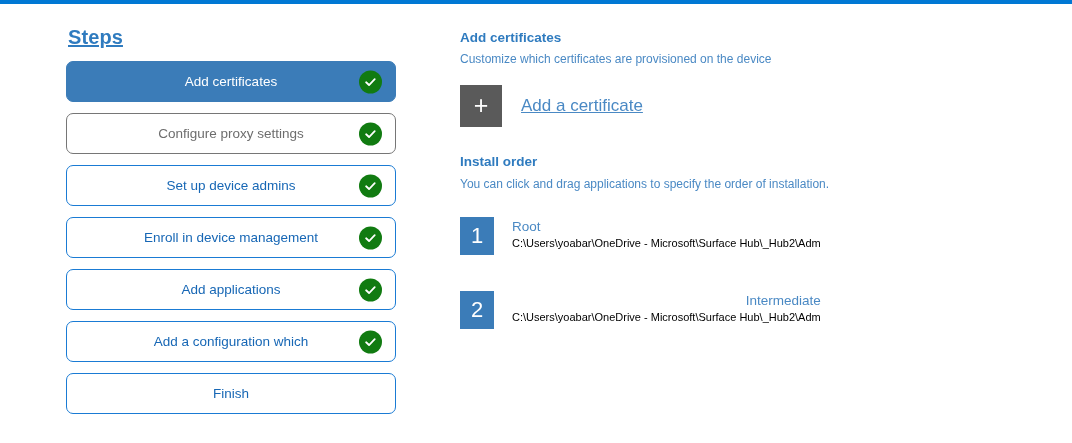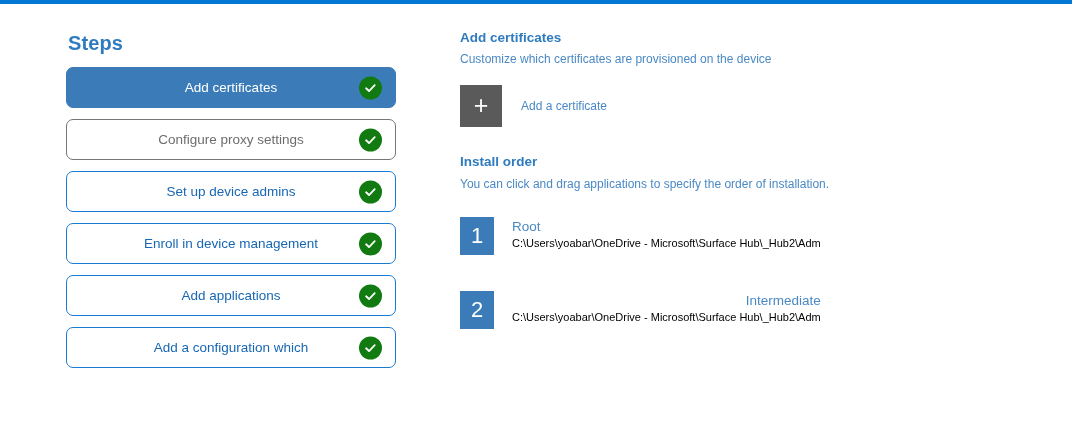--- a/index.html
+++ b/index.html
@@ -41,22 +41,23 @@
   #steps-pane {
     width: 460px;
     padding: 18px 0 0 66px;
     flex: 0 0 auto;
   }
   #steps-title {
     font-size: 20px;
     font-weight: bold;
     color: #2f7bbf;
     letter-spacing: .1px;
-    margin: 10px 0 13px 2px;
+    margin: 4px 0 13px 2px;
     line-height: 1.1;
+    text-decoration: underline;
   }
   #steps-list {
     width: 330px;
     display: flex;
     flex-direction: column;
     gap: 11px;
   }
   .step-btn {
     position: relative;
     height: 41px;
@@ -142,23 +143,24 @@
   }
   #add-cert-plus {
     color: #ffffff;
     font-size: 25px;
     line-height: 1;
     font-weight: 300;
     margin-top: -2px;
   }
   #add-cert-label {
     margin-left: 19px;
-    font-size: 12px;
+    font-size: 17px;
     color: #4a89c4;
     line-height: 1.2;
+    text-decoration: underline;
   }
 
   
   #install-order-block { margin-top: 27px; }
   #install-list { margin-top: 25px; }
   .order-item {
     display: flex;
     align-items: flex-start;
     margin-bottom: 36px;
     cursor: grab;
@@ -252,20 +254,23 @@
 
       <div class="step-btn">
         <span class="step-label">Add a configuration which</span>
         <span class="step-check">
           <svg width="13" height="13" viewBox="0 0 16 16">
               <path d="M2.6 8.3 L6.2 11.7 L13.2 4.6" fill="none" stroke="#ffffff" stroke-width="2.2" stroke-linecap="round" stroke-linejoin="round"></path>
             </svg>
         </span>
       </div>
 
+      <div class="step-btn">
+        <span class="step-label">Finish</span>
+      </div>
 
     </div>
   </aside>
 
   <section id="detail-pane">
 
     <div>
       <h2 class="detail-head">Add certificates</h2>
       <p class="detail-sub">Customize which certificates are provisioned on the device</p>
 

